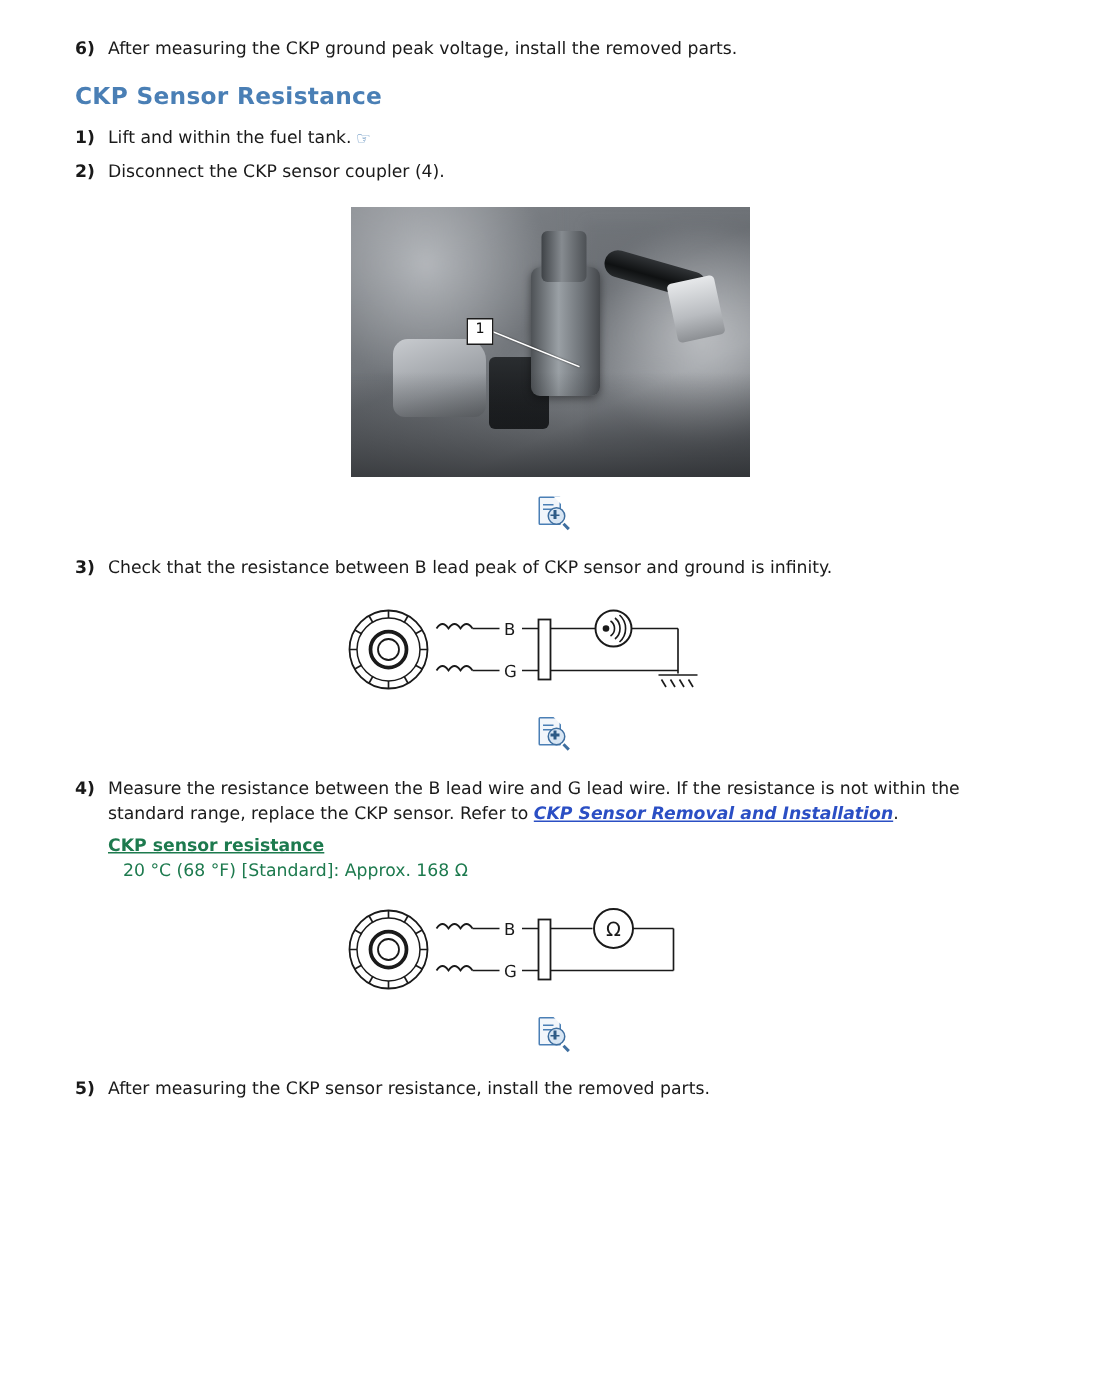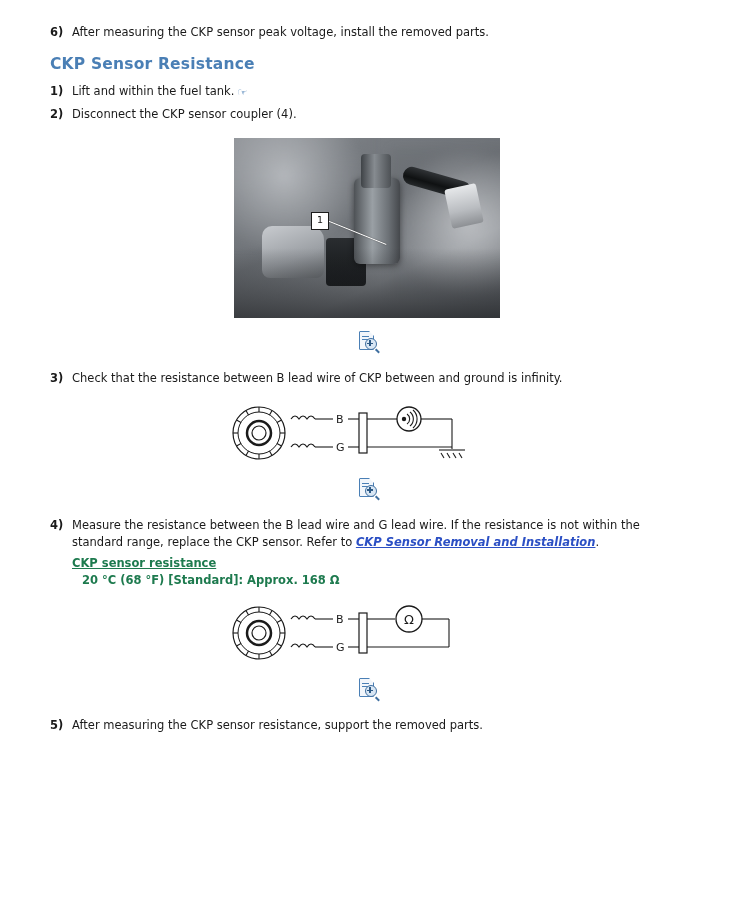--- a/index.html
+++ b/index.html
@@ -202,40 +202,40 @@
   }
   .spec-title {
     color: #1d7a4e;
     font-weight: bold;
     text-decoration: underline;
     font-size: 11.5px;
     margin-bottom: 3px;
   }
   .spec-value {
     color: #1d7a4e;
-    font-weight: bold;
+    font-weight: normal;
     font-size: 11.5px;
     margin-left: 10px;
   }
   .link {
     color: #2b4fc4;
     font-weight: bold;
     font-style: italic;
     text-decoration: underline;
   }
   .gap-md { height: 18px; }
 </style>
 </head>
 <body>
 
 <div class="page">
 
   <div class="step">
     <div class="step-num">6)</div>
-    <div class="step-text">After measuring the CKP sensor peak voltage, install the removed parts.</div>
+    <div class="step-text">After measuring the CKP ground peak voltage, install the removed parts.</div>
   </div>
 
   <h2 class="section-title">CKP Sensor Resistance</h2>
 
   <div class="step">
     <div class="step-num">1)</div>
     <div class="step-text">
       <span>Lift and within the fuel tank.</span><span class="hand-icon">☞</span>
     </div>
   </div>
@@ -269,21 +269,21 @@
       <div class="mag"></div>
       <div class="plus-v"></div>
       <div class="plus-h"></div>
     </div>
   </div>
 
   <div class="gap-md"></div>
 
   <div class="step">
     <div class="step-num">3)</div>
-    <div class="step-text">Check that the resistance between B lead wire of CKP between and ground is infinity.</div>
+    <div class="step-text">Check that the resistance between B lead peak of CKP sensor and ground is infinity.</div>
   </div>
 
   <div class="diagram-wrap">
     <svg width="300" height="62" viewBox="0 0 300 62">
       <g>
         <circle cx="42" cy="30" r="26" fill="none" stroke="#1a1a1a" stroke-width="1.2"></circle>
         <circle cx="42" cy="30" r="21" fill="none" stroke="#1a1a1a" stroke-width="1"></circle>
         <circle cx="42" cy="30" r="12" fill="none" stroke="#1a1a1a" stroke-width="2.5"></circle>
         <circle cx="42" cy="30" r="7" fill="none" stroke="#1a1a1a" stroke-width="1.2"></circle>
         <g stroke="#1a1a1a" stroke-width="1.1">
@@ -402,16 +402,16 @@
       <div class="mag"></div>
       <div class="plus-v"></div>
       <div class="plus-h"></div>
     </div>
   </div>
 
   <div class="gap-md"></div>
 
   <div class="step">
     <div class="step-num">5)</div>
-    <div class="step-text">After measuring the CKP sensor resistance, support the removed parts.</div>
+    <div class="step-text">After measuring the CKP sensor resistance, install the removed parts.</div>
   </div>
 
 </div>
 
 </body></html>

